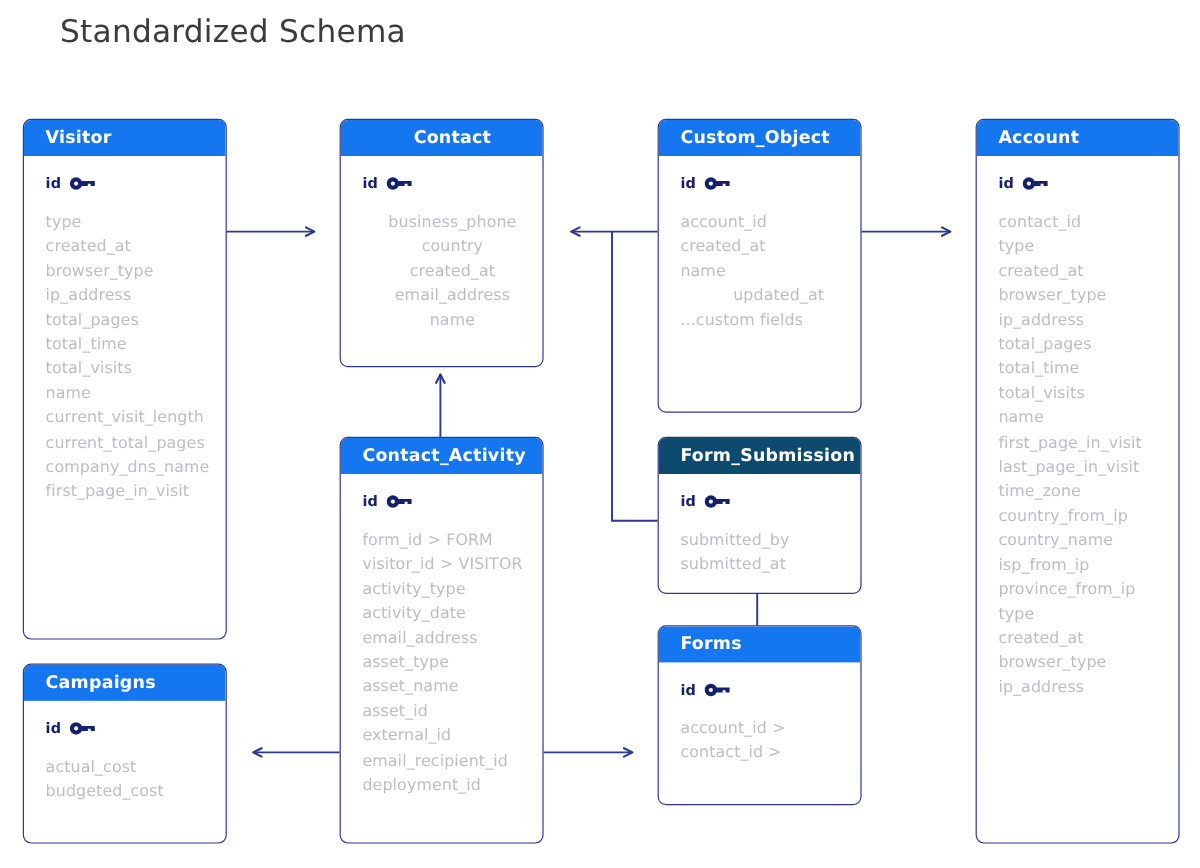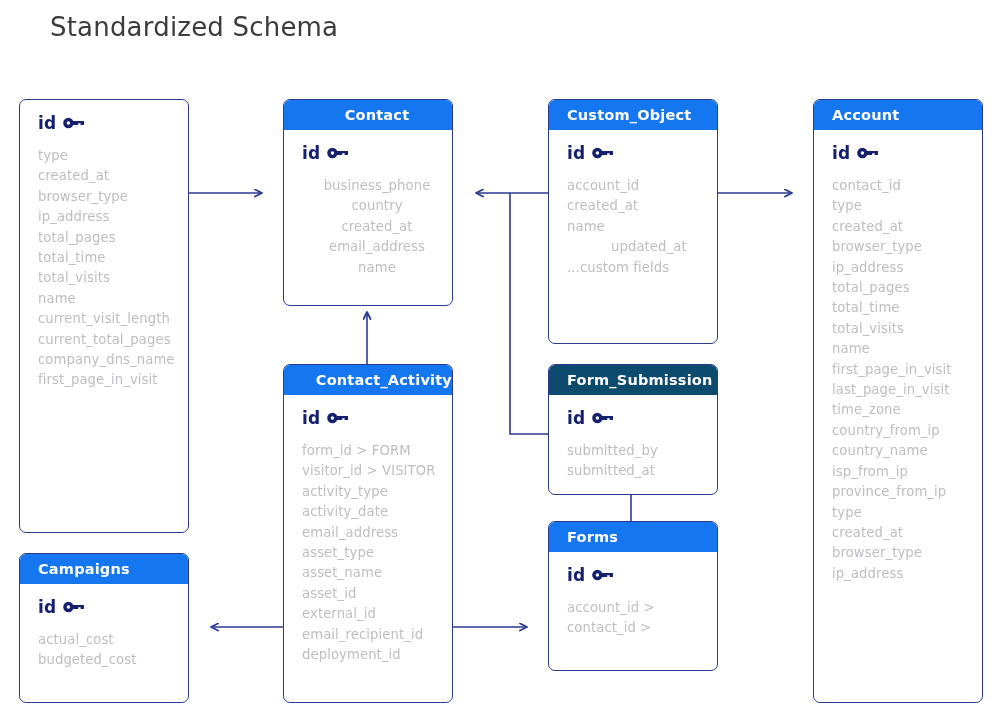--- a/index.html
+++ b/index.html
@@ -70,21 +70,21 @@
   }
 
   .pk-row {
     display: flex;
     align-items: center;
     height: 38px;
     padding-top: 4px;
   }
 
   .pk-label {
-    font-size: 17px;
+    font-size: 12px;
     font-weight: bold;
     color: #16216e;
     letter-spacing: 0.2px;
   }
 
   .key-icon {
     margin-left: 7px;
     display: inline-block;
     line-height: 0;
   }
@@ -142,20 +142,21 @@
       <path d="M453,627 L527,627" stroke="#2b3990" stroke-width="1.6" fill="none" marker-end="url(#arrowR)"></path>
     </g>
 
     <g>
       <path d="M631,495 L631,534" stroke="#2b3990" stroke-width="1.6" fill="none" marker-end="url(#arrowR)"></path>
     </g>
   </svg>
 
   <div id="entities-layer">
       <div class="entity" style="left: 19px; top: 99px; width: 170px; height: 434px; border-color: rgb(43, 57, 144);">
+        <div class="entity-header" style="background: rgb(21, 119, 239); color: rgb(255, 255, 255);">Visitor</div>
         <div class="entity-body">
           <div class="pk-row">
             <span class="pk-label" style="color: rgb(22, 33, 110);">id</span>
             <span class="key-icon"><svg width="22" height="12" viewBox="0 0 22 12">
                 <circle cx="5.4" cy="6" r="5.2" fill="#16216e"></circle>
                 <circle cx="5.4" cy="6" r="1.7" fill="#ffffff"></circle>
                 <path d="M9.6,3.9 L21,3.9 L21,8.1 L17.6,8.1 L17.6,6.2 L15.2,6.2 L15.2,8.1 L9.6,8.1 Z" fill="#16216e"></path>
               </svg></span>
           </div>
           <div class="field-list">
@@ -243,21 +244,21 @@
             <div class="field" style="color: rgb(189, 189, 196);">isp_from_ip</div>
             <div class="field" style="color: rgb(189, 189, 196);">province_from_ip</div>
             <div class="field" style="color: rgb(189, 189, 196);">type</div>
             <div class="field" style="color: rgb(189, 189, 196);">created_at</div>
             <div class="field" style="color: rgb(189, 189, 196);">browser_type</div>
             <div class="field" style="color: rgb(189, 189, 196);">ip_address</div>
           </div>
         </div>
       </div>
       <div class="entity" style="left: 283px; top: 364px; width: 170px; height: 339px; border-color: rgb(43, 57, 144);">
-        <div class="entity-header" style="background: rgb(21, 119, 239); color: rgb(255, 255, 255); text-align: right;">Contact_Activity</div>
+        <div class="entity-header" style="background: rgb(21, 119, 239); color: rgb(255, 255, 255);">Contact_Activity</div>
         <div class="entity-body">
           <div class="pk-row">
             <span class="pk-label" style="color: rgb(22, 33, 110);">id</span>
             <span class="key-icon"><svg width="22" height="12" viewBox="0 0 22 12">
                 <circle cx="5.4" cy="6" r="5.2" fill="#16216e"></circle>
                 <circle cx="5.4" cy="6" r="1.7" fill="#ffffff"></circle>
                 <path d="M9.6,3.9 L21,3.9 L21,8.1 L17.6,8.1 L17.6,6.2 L15.2,6.2 L15.2,8.1 L9.6,8.1 Z" fill="#16216e"></path>
               </svg></span>
           </div>
           <div class="field-list">

